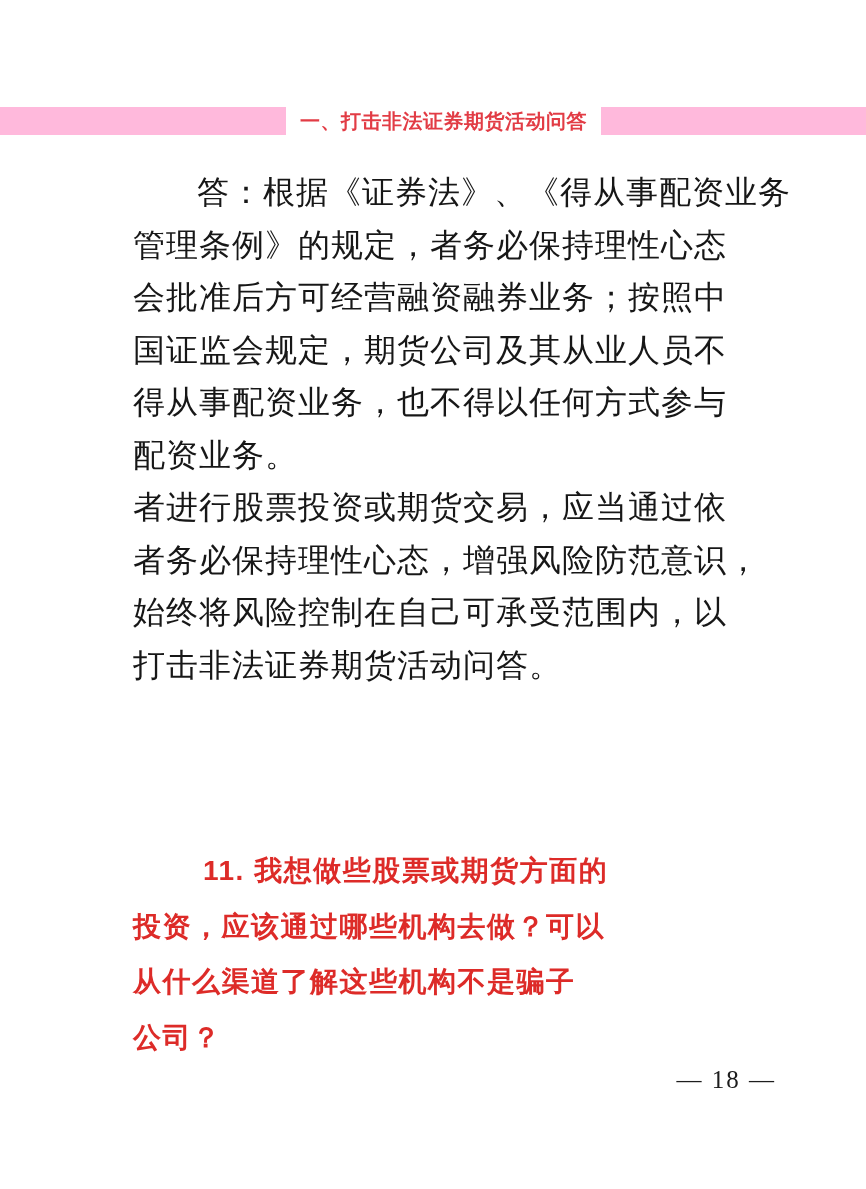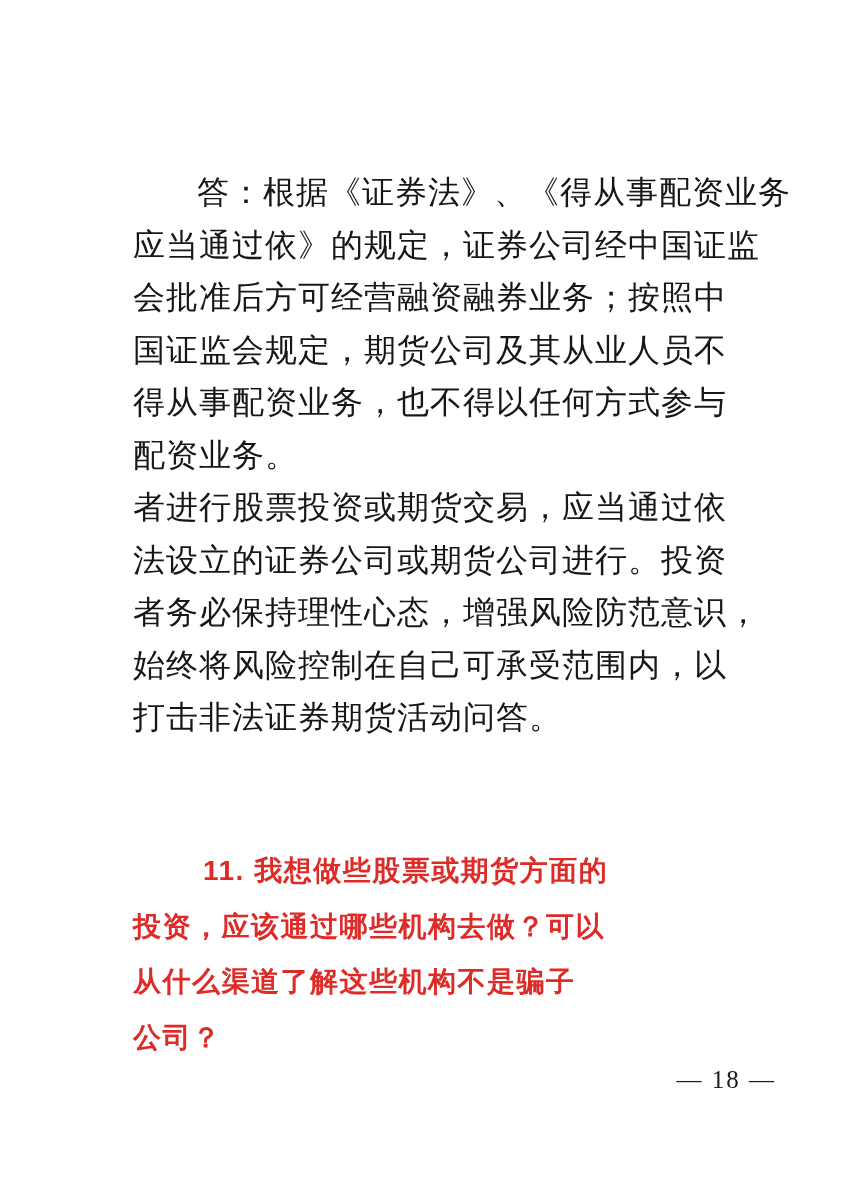--- a/index.html
+++ b/index.html
@@ -81,33 +81,37 @@
     font-size: 25px;
     letter-spacing: 2px;
     color: #1d1d1d;
   }
 </style>
 </head>
 <body>
 
 <div class="page">
 
+  <header class="chapter-header">
+    <span class="bar bar-left"></span>
+    <h1 class="chapter-title">一、打击非法证券期货活动问答</h1>
+    <span class="bar bar-right"></span>
+  </header>
 
   <main class="body-text">
     <div class="para">
       <p class="line indent">答：根据《证券法》、《得从事配资业务</p>
-      <p class="line">应当通过依》的规定，证券公司经中国证监</p>
+      <p class="line">管理条例》的规定，者务必保持理性心态</p>
       <p class="line">会批准后方可经营融资融券业务；按照中</p>
       <p class="line">国证监会规定，期货公司及其从业人员不</p>
       <p class="line">得从事配资业务，也不得以任何方式参与</p>
       <p class="line">配资业务。</p>
     </div>
     <div class="para">
       <p class="line">者进行股票投资或期货交易，应当通过依</p>
-      <p class="line">法设立的证券公司或期货公司进行。投资</p>
       <p class="line">者务必保持理性心态，增强风险防范意识，</p>
       <p class="line">始终将风险控制在自己可承受范围内，以</p>
       <p class="line">打击非法证券期货活动问答。</p>
     </div>
   </main>
 
   <section class="question">
     <p class="qline q-indent">11. 我想做些股票或期货方面的</p>
     <p class="qline">投资，应该通过哪些机构去做？可以</p>
     <p class="qline">从什么渠道了解这些机构不是骗子</p>

